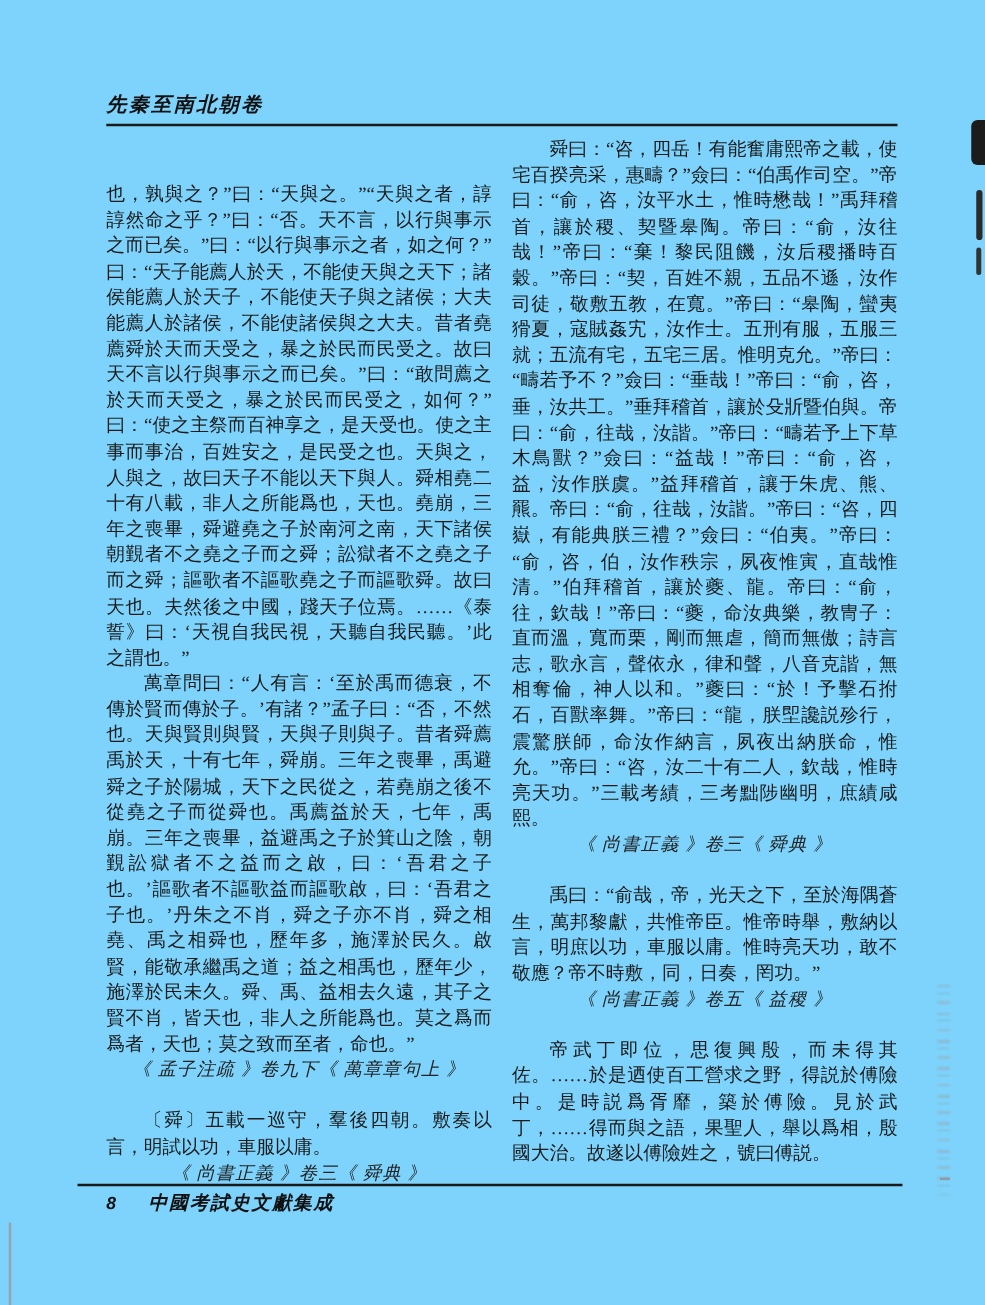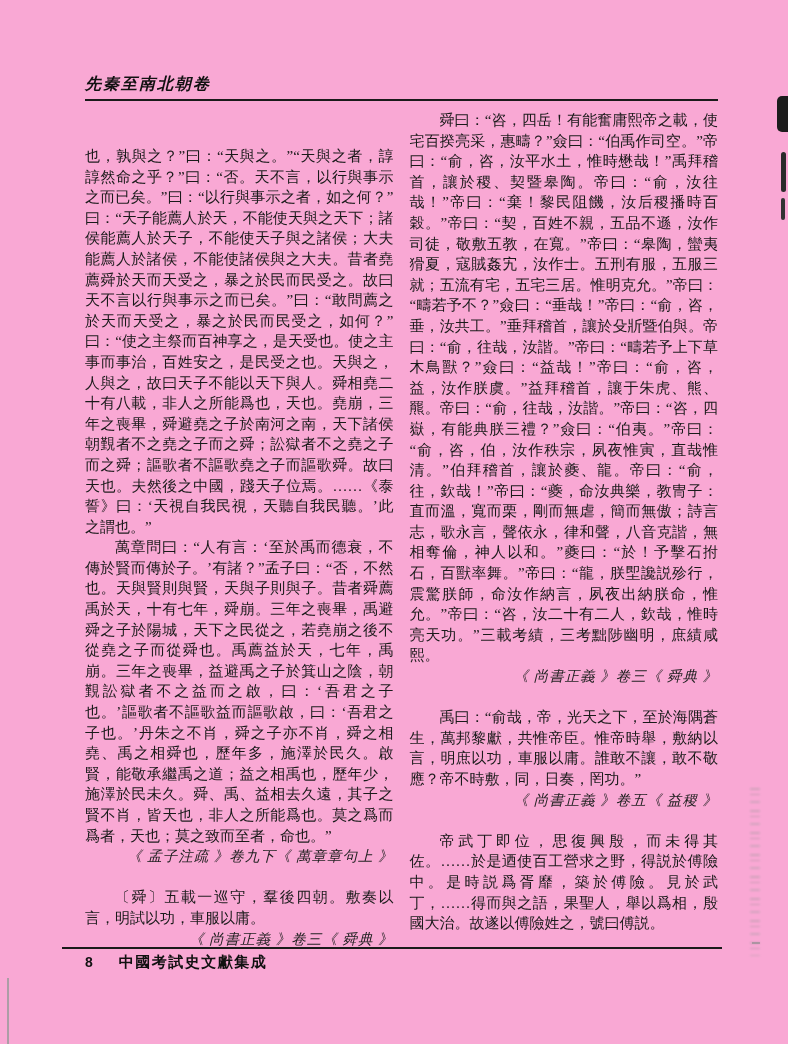--- a/index.html
+++ b/index.html
@@ -1,17 +1,17 @@
 <!DOCTYPE html>
 <html lang="zh-Hant"><head>
 <meta charset="utf-8">
 <style>
   html,body{margin:0;padding:0;background:#e8e8e8;}
   .scan{
-    position:relative;width:788px;height:1044px;background:#f9a8d4;
+    position:relative;width:788px;height:1044px;background:#7dd3fc;
     overflow:hidden;color:#1a1a1a;
     font-family:"Liberation Serif","DejaVu Serif",serif;
   }
   
   .running-head{
     position:absolute;left:85px;top:74px;
     font-family:"Liberation Sans","DejaVu Sans",sans-serif;
     font-weight:bold;font-style:italic;font-size:16px;letter-spacing:2px;color:#111;
   }
   .head-rule{position:absolute;left:85px;top:99px;width:633px;height:2.4px;background:#1a1a1a;}
@@ -19,29 +19,29 @@
   .text-columns{
     position:absolute;left:85px;top:110px;width:633px;height:850px;
     column-count:2;column-gap:16px;column-fill:auto;
     font-size:15px;line-height:20.6px;text-align:justify;
     overflow:hidden;
   }
   .text-columns p{margin:0;break-inside:avoid-column;}
   .text-columns p.cont{text-indent:0;break-inside:auto;margin-top:36px;}
   .text-columns p.para{text-indent:2em;break-inside:auto;}
   .text-columns p.cite{
-    text-align:right;font-style:italic;font-size:14.5px;
+    text-align:center;font-style:italic;font-size:14.5px;
     letter-spacing:1px;margin:0 0 20.6px 0;color:#222;
   }
   
   .footer-rule{position:absolute;left:62px;top:947px;width:660px;height:1.6px;background:#1a1a1a;}
   .footer{
     position:absolute;left:85px;top:953px;
     font-family:"Liberation Sans","DejaVu Sans",sans-serif;
-    font-weight:bold;font-size:15px;color:#111;
+    font-weight:bold;font-style:italic;font-size:15px;color:#111;
   }
   .footer .page-number{display:inline-block;margin-right:26px;font-size:14px;}
   .footer .book-title{letter-spacing:1.5px;}
   
   .edge-mark-1{
     position:absolute;right:0;top:96px;width:11px;height:36px;background:#1c1c1c;
     border-radius:5px 0 0 5px;filter:blur(.4px);
   }
   .edge-mark-2{
     position:absolute;right:2px;top:152px;width:5px;height:40px;background:#2a2a2a;
@@ -79,21 +79,21 @@
   <div class="head-rule"></div>
 
   <div class="text-columns">
       <p class="cont">也，孰與之？”曰：“天與之。”“天與之者，諄諄然命之乎？”曰：“否。天不言，以行與事示之而已矣。”曰：“以行與事示之者，如之何？”曰：“天子能薦人於天，不能使天與之天下；諸侯能薦人於天子，不能使天子與之諸侯；大夫能薦人於諸侯，不能使諸侯與之大夫。昔者堯薦舜於天而天受之，暴之於民而民受之。故曰天不言以行與事示之而已矣。”曰：“敢問薦之於天而天受之，暴之於民而民受之，如何？”曰：“使之主祭而百神享之，是天受也。使之主事而事治，百姓安之，是民受之也。天與之，人與之，故曰天子不能以天下與人。舜相堯二十有八載，非人之所能爲也，天也。堯崩，三年之喪畢，舜避堯之子於南河之南，天下諸侯朝覲者不之堯之子而之舜；訟獄者不之堯之子而之舜；謳歌者不謳歌堯之子而謳歌舜。故曰天也。夫然後之中國，踐天子位焉。……《泰誓》曰：‘天視自我民視，天聽自我民聽。’此之謂也。”</p>
       <p class="para">萬章問曰：“人有言：‘至於禹而德衰，不傳於賢而傳於子。’有諸？”孟子曰：“否，不然也。天與賢則與賢，天與子則與子。昔者舜薦禹於天，十有七年，舜崩。三年之喪畢，禹避舜之子於陽城，天下之民從之，若堯崩之後不從堯之子而從舜也。禹薦益於天，七年，禹崩。三年之喪畢，益避禹之子於箕山之陰，朝覲訟獄者不之益而之啟，曰：‘吾君之子也。’謳歌者不謳歌益而謳歌啟，曰：‘吾君之子也。’丹朱之不肖，舜之子亦不肖，舜之相堯、禹之相舜也，歷年多，施澤於民久。啟賢，能敬承繼禹之道；益之相禹也，歷年少，施澤於民未久。舜、禹、益相去久遠，其子之賢不肖，皆天也，非人之所能爲也。莫之爲而爲者，天也；莫之致而至者，命也。”</p>
       <p class="cite">《 孟子注疏 》卷九下《 萬章章句上 》</p>
       <p class="para">〔舜〕五載一巡守，羣後四朝。敷奏以言，明試以功，車服以庸。</p>
       <p class="cite">《 尚書正義 》卷三《 舜典 》</p>
       <p class="para">舜曰：“咨，四岳！有能奮庸熙帝之載，使宅百揆亮采，惠疇？”僉曰：“伯禹作司空。”帝曰：“俞，咨，汝平水土，惟時懋哉！”禹拜稽首，讓於稷、契暨皋陶。帝曰：“俞，汝往哉！”帝曰：“棄！黎民阻饑，汝后稷播時百穀。”帝曰：“契，百姓不親，五品不遜，汝作司徒，敬敷五教，在寬。”帝曰：“皋陶，蠻夷猾夏，寇賊姦宄，汝作士。五刑有服，五服三就；五流有宅，五宅三居。惟明克允。”帝曰：“疇若予不？”僉曰：“垂哉！”帝曰：“俞，咨，垂，汝共工。”垂拜稽首，讓於殳斨暨伯與。帝曰：“俞，往哉，汝諧。”帝曰：“疇若予上下草木鳥獸？”僉曰：“益哉！”帝曰：“俞，咨，益，汝作朕虞。”益拜稽首，讓于朱虎、熊、羆。帝曰：“俞，往哉，汝諧。”帝曰：“咨，四嶽，有能典朕三禮？”僉曰：“伯夷。”帝曰：“俞，咨，伯，汝作秩宗，夙夜惟寅，直哉惟清。”伯拜稽首，讓於夔、龍。帝曰：“俞，往，欽哉！”帝曰：“夔，命汝典樂，教冑子：直而溫，寬而栗，剛而無虐，簡而無傲；詩言志，歌永言，聲依永，律和聲，八音克諧，無相奪倫，神人以和。”夔曰：“於！予擊石拊石，百獸率舞。”帝曰：“龍，朕堲讒説殄行，震驚朕師，命汝作納言，夙夜出納朕命，惟允。”帝曰：“咨，汝二十有二人，欽哉，惟時亮天功。”三載考績，三考黜陟幽明，庶績咸熙。</p>
       <p class="cite">《 尚書正義 》卷三《 舜典 》</p>
-      <p class="para">禹曰：“俞哉，帝，光天之下，至於海隅蒼生，萬邦黎獻，共惟帝臣。惟帝時舉，敷納以言，明庶以功，車服以庸。誰敢不讓，敢不敬應？帝不時敷，同，日奏，罔功。”</p>
+      <p class="para">禹曰：“俞哉，帝，光天之下，至於海隅蒼生，萬邦黎獻，共惟帝臣。惟帝時舉，敷納以言，明庶以功，車服以庸。惟時亮天功，敢不敬應？帝不時敷，同，日奏，罔功。”</p>
       <p class="cite">《 尚書正義 》卷五《 益稷 》</p>
       <p class="para">帝武丁即位，思復興殷，而未得其佐。……於是迺使百工營求之野，得説於傅險中。是時説爲胥靡，築於傅險。見於武丁，……得而與之語，果聖人，舉以爲相，殷國大治。故遂以傅險姓之，號曰傅説。</p>
     </div>
 
   <div class="footer-rule"></div>
 
   <div class="footer">
     <span class="page-number">8</span><span class="book-title">中國考試史文獻集成</span>
   </div>
 

